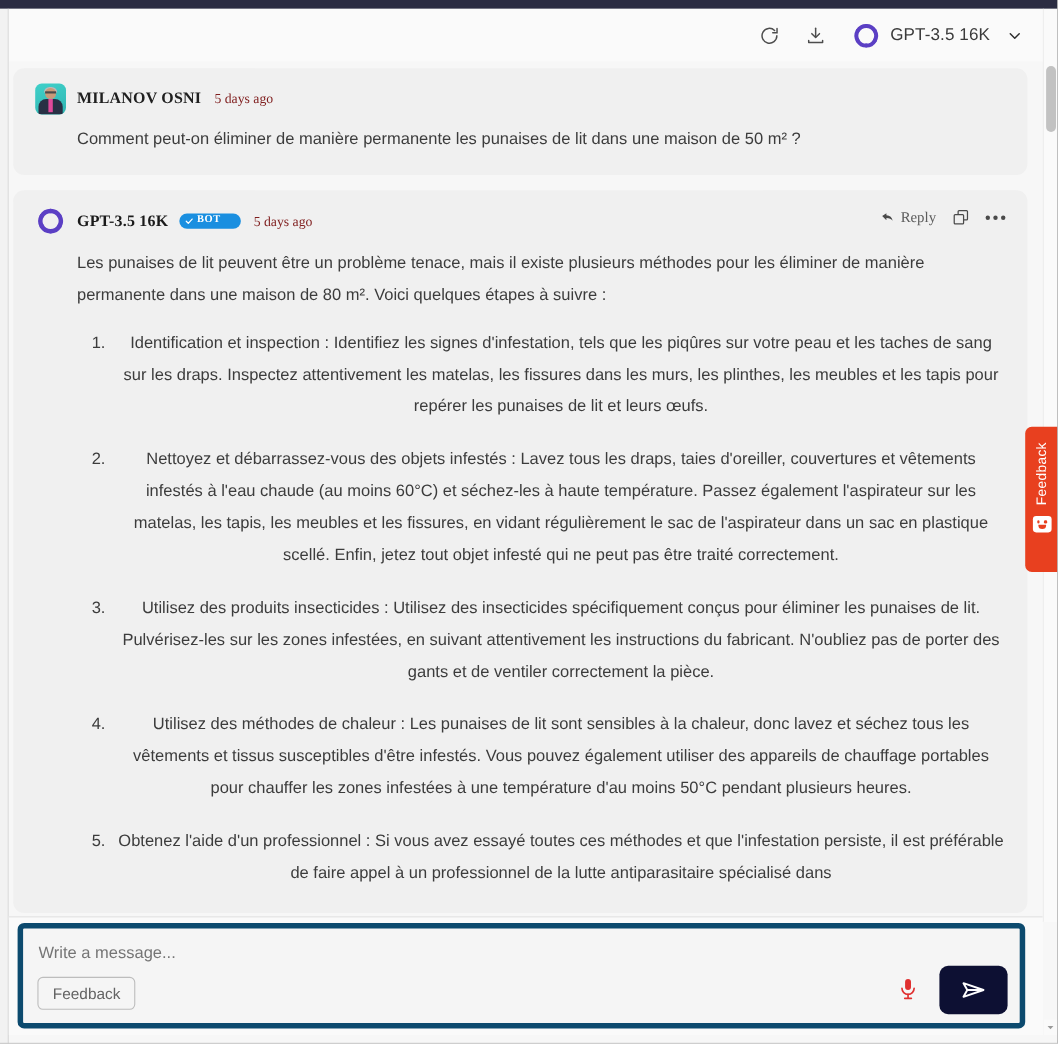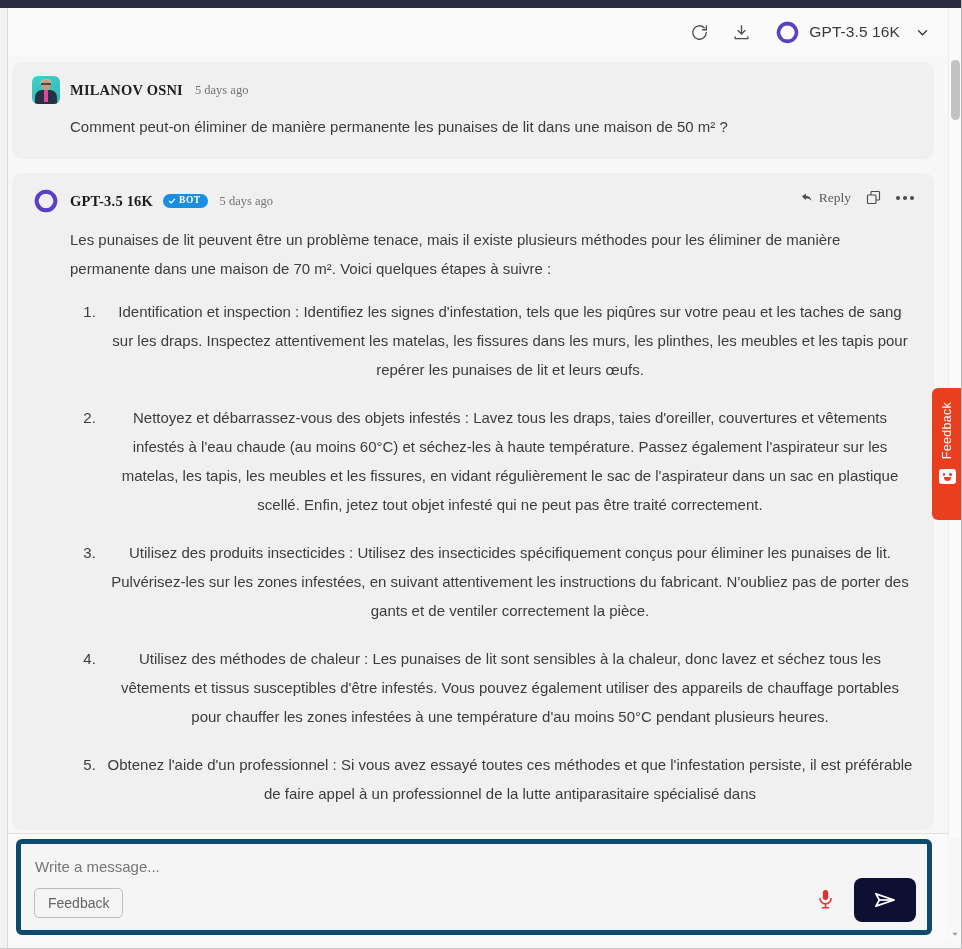--- a/index.html
+++ b/index.html
@@ -167,30 +167,30 @@
     color: #202020;
     letter-spacing: .2px;
   }
   .sender.bot { color: #1a1a1a; }
   .badge-bot {
     background: #1a8fe0;
     color: #ffffff;
     font-size: 9.5px;
     font-weight: bold;
     border-radius: 9px;
-    padding: 2px 7px 2px 5px;
+    padding: 2px 18px 2px 5px;
     letter-spacing: .5px;
     display: inline-flex;
     align-items: center;
     gap: 3px;
     line-height: 1;
   }
   .timestamp {
     font-size: 12.5px;
-    color: #737373;
+    color: #7f1d1d;
     margin-left: 2px;
   }
 
   .msg-actions {
     position: absolute;
     right: 20px;
     top: 16px;
     display: flex;
     align-items: center;
     gap: 14px;
@@ -510,21 +510,21 @@
           </div>
           <div class="dots">
             <i></i>
               <i></i>
               <i></i>
           </div>
         </div>
       </div>
 
       <div class="msg-body">
-        <p>Les punaises de lit peuvent être un problème tenace, mais il existe plusieurs méthodes pour les éliminer de manière permanente dans une maison de 70 m². Voici quelques étapes à suivre :</p>
+        <p>Les punaises de lit peuvent être un problème tenace, mais il existe plusieurs méthodes pour les éliminer de manière permanente dans une maison de 80 m². Voici quelques étapes à suivre :</p>
         <ol class="steps">
           <li>Identification et inspection : Identifiez les signes d'infestation, tels que les piqûres sur votre peau et les taches de sang sur les draps. Inspectez attentivement les matelas, les fissures dans les murs, les plinthes, les meubles et les tapis pour repérer les punaises de lit et leurs œufs.</li>
           <li>Nettoyez et débarrassez-vous des objets infestés : Lavez tous les draps, taies d'oreiller, couvertures et vêtements infestés à l'eau chaude (au moins 60°C) et séchez-les à haute température. Passez également l'aspirateur sur les matelas, les tapis, les meubles et les fissures, en vidant régulièrement le sac de l'aspirateur dans un sac en plastique scellé. Enfin, jetez tout objet infesté qui ne peut pas être traité correctement.</li>
           <li>Utilisez des produits insecticides : Utilisez des insecticides spécifiquement conçus pour éliminer les punaises de lit. Pulvérisez-les sur les zones infestées, en suivant attentivement les instructions du fabricant. N'oubliez pas de porter des gants et de ventiler correctement la pièce.</li>
           <li>Utilisez des méthodes de chaleur : Les punaises de lit sont sensibles à la chaleur, donc lavez et séchez tous les vêtements et tissus susceptibles d'être infestés. Vous pouvez également utiliser des appareils de chauffage portables pour chauffer les zones infestées à une température d'au moins 50°C pendant plusieurs heures.</li>
           <li>Obtenez l'aide d'un professionnel : Si vous avez essayé toutes ces méthodes et que l'infestation persiste, il est préférable de faire appel à un professionnel de la lutte antiparasitaire spécialisé dans</li>
         </ol>
       </div>
     </div>
   </div>

